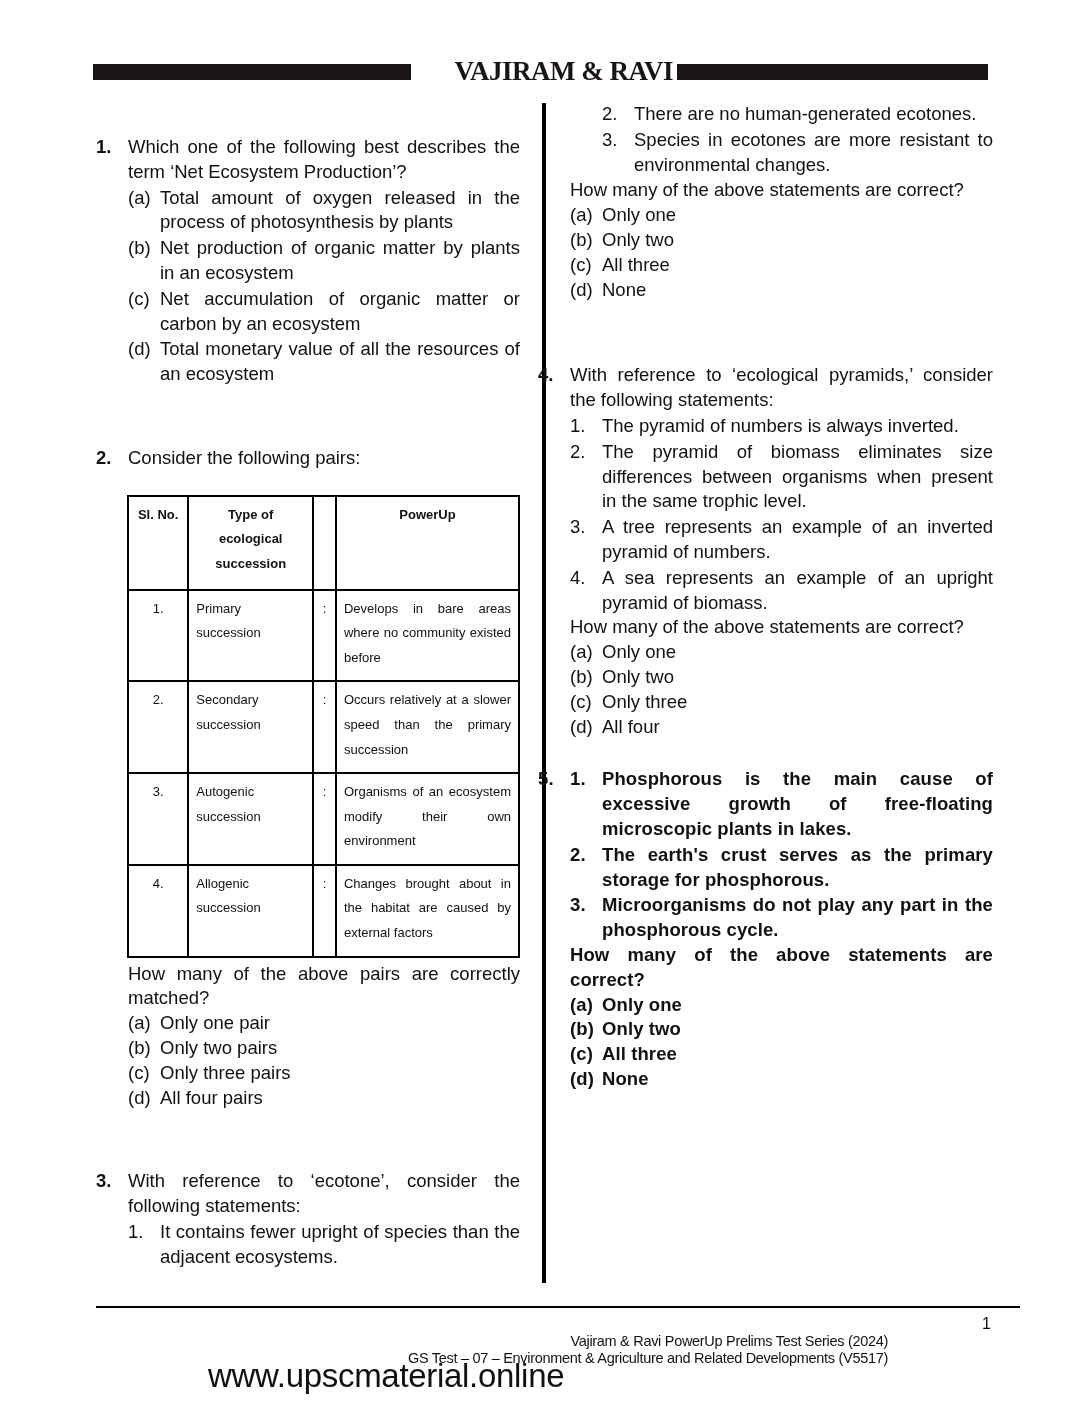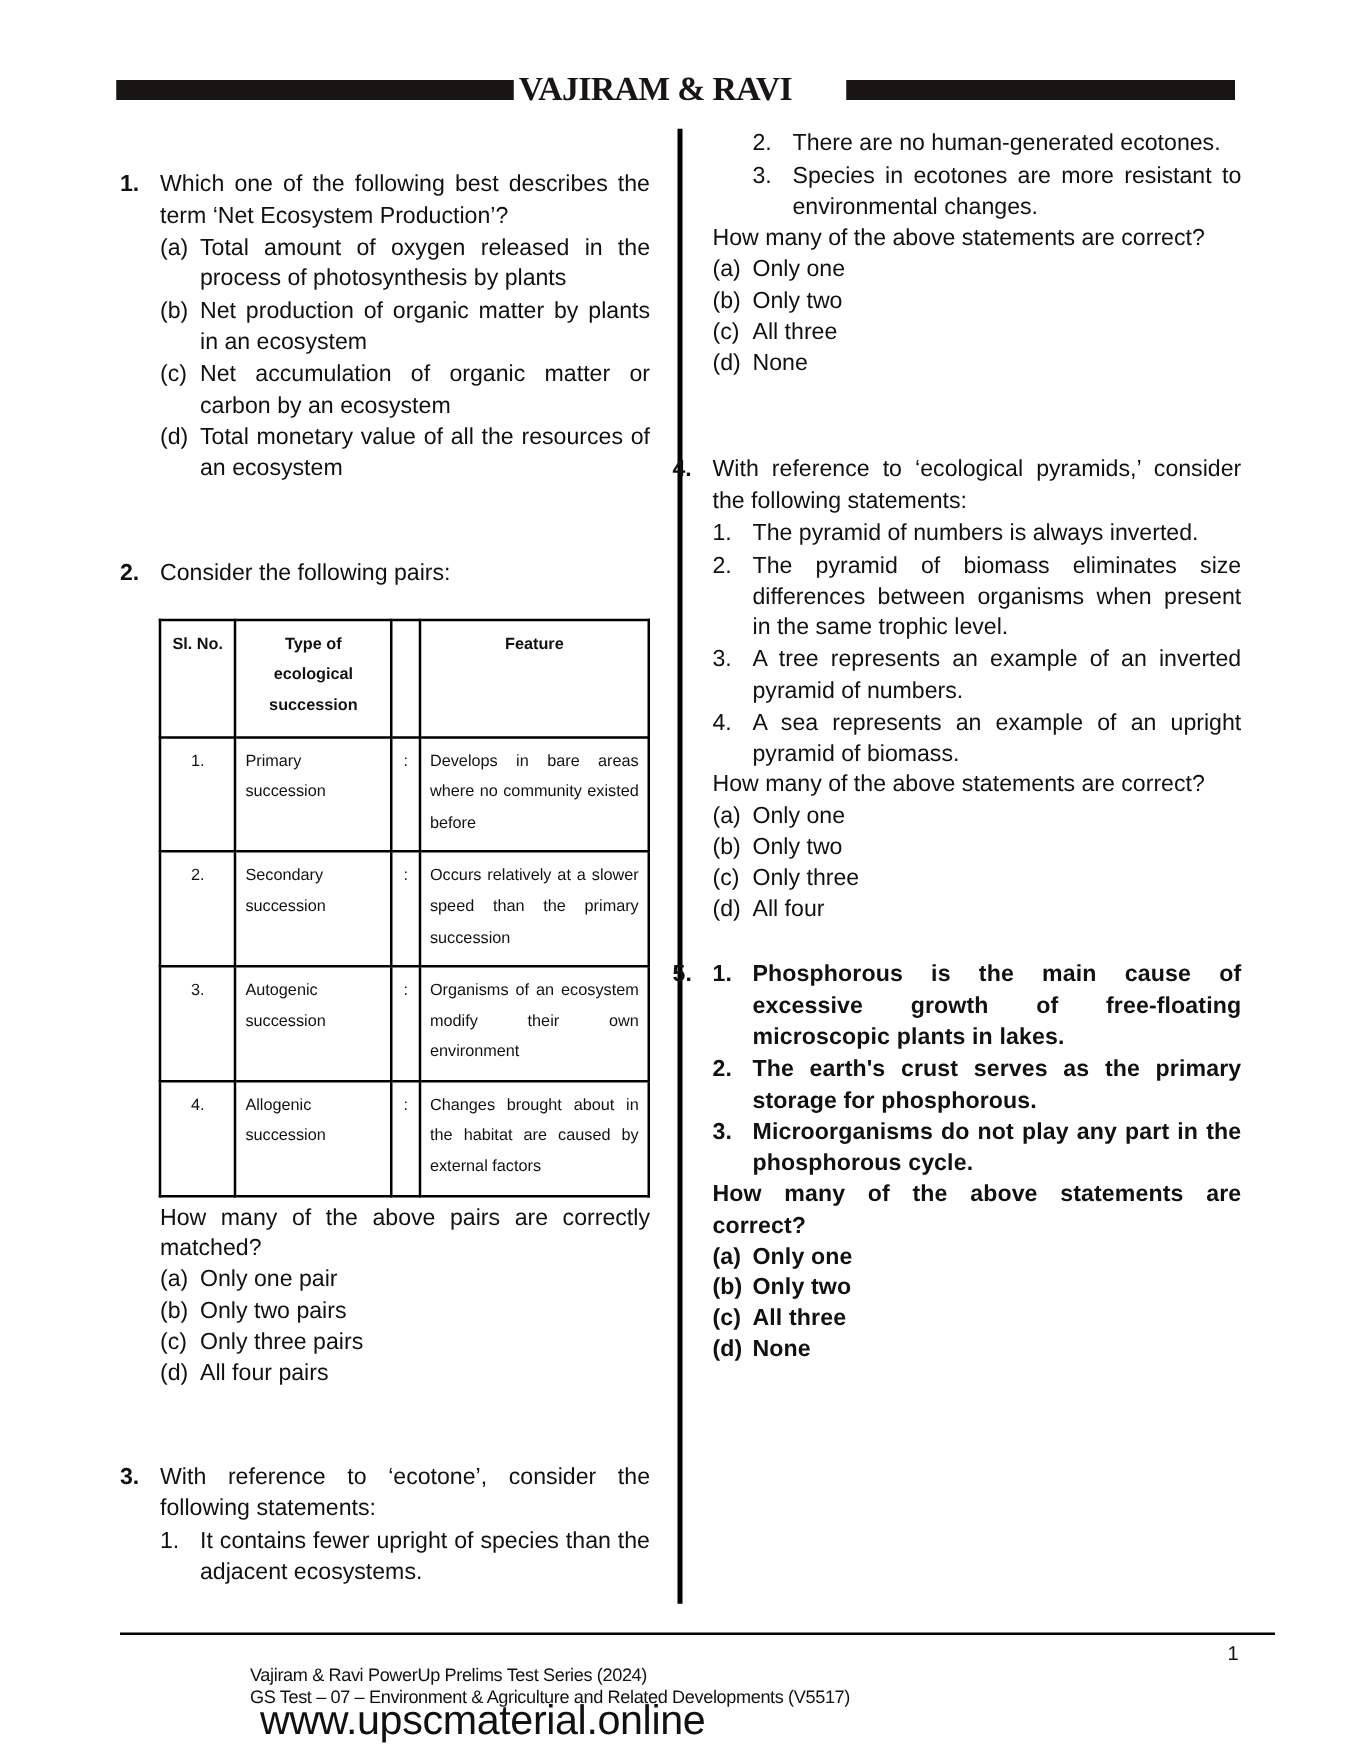--- a/index.html
+++ b/index.html
@@ -2,21 +2,21 @@
 <html><head>
 <meta charset="utf-8">
 <style>
   html, body { margin: 0; padding: 0; background: #ffffff; }
   body { width: 1088px; height: 1408px; position: relative; overflow: hidden;
          font-family: "Liberation Sans", sans-serif; color: #111; }
   .header { position: absolute; top: 60px; left: 93px; width: 895px; height: 24px; }
   .header .bar { position: absolute; top: 4px; height: 16px; background: #1a1515; }
   .header .bar.left { left: 0; width: 318px; }
   .header .bar.right { left: 584px; width: 311px; }
-  .header .title { position: absolute; left: 322px; top: -4px; width: 258px; text-align: left;
+  .header .title { position: absolute; left: 322px; top: -4px; width: 258px; text-align: right;
                    font-family: "Liberation Serif", serif; font-weight: bold; font-size: 27px;
                    letter-spacing: -0.5px; color: #1a1515; }
   .col-divider { position: absolute; left: 542px; top: 103px; width: 4px; height: 1180px; background: #000; }
   .col { position: absolute; top: 101px; width: 392px; font-size: 18.5px; line-height: 24.8px; }
   .col.left { left: 96px; width: 424px; }
   .col.right { left: 570px; width: 423px; }
   .q { position: relative; padding-left: 32px; }
   .q .qnum { position: absolute; left: 0; top: 0; font-weight: bold; }
   .q .stem { text-align: justify; text-align-last: left; margin-top: 34px; }
   .item { position: relative; padding-left: 32px; text-align: justify; margin-top: 1px; }
@@ -30,21 +30,21 @@
   table.pairs { border-collapse: collapse; width: 393px; margin: 24px 0 4px -1px; font-size: 13px; line-height: 24.6px; }
   table.pairs td, table.pairs th { border: 2px solid #000; vertical-align: top; padding: 6px 7px 10px 7px; }
   table.pairs th { font-weight: bold; text-align: center; padding-bottom: 12px; }
   table.pairs td.num { text-align: center; width: 42px; }
   table.pairs td.type { width: 104px; margin-left: 12px; }
   table.pairs td.sep { width: 20px; text-align: center; padding: 6px 0; }
   table.pairs td.feat { text-align: justify; text-align-last: left; width: 160px; }
 
   .footer-line { position: absolute; left: 96px; top: 1306px; width: 924px; height: 2px; background: #000; }
   .page-num { position: absolute; left: 982px; top: 1315px; font-size: 16px; }
-  .footer { position: absolute; top: 1333px; left: 200px; width: 688px; text-align: left; font-size: 14.5px; line-height: 17px; letter-spacing: -0.3px; }
+  .footer { position: absolute; top: 1333px; left: 200px; width: 688px; text-align: right; font-size: 14.5px; line-height: 17px; letter-spacing: -0.3px; }
   .watermark { position: absolute; left: 208px; top: 1357px; font-size: 33px; letter-spacing: -0.3px; color: #111; }
 </style>
 </head>
 <body>
 
 <div class="header">
   <div class="bar left"></div>
   <div class="title">VAJIRAM &amp; RAVI</div>
   <div class="bar right"></div>
 </div>
@@ -66,21 +66,21 @@
 
   <div class="q">
     <span class="qnum">2.</span>
     <div class="stem">Consider the following pairs:</div>
     <table class="pairs">
       <tbody>
           <tr>
         <th>Sl. No.</th>
         <th>Type of ecological succession</th>
         <th></th>
-        <th>Feature</th>
+        <th>PowerUp</th>
       </tr>
       <tr>
         <td class="num">1.</td>
         <td class="type">Primary succession</td>
         <td class="sep">:</td>
         <td class="feat">Develops in bare areas where no community existed before</td>
       </tr>
       <tr>
         <td class="num">2.</td>
         <td class="type">Secondary succession</td>

